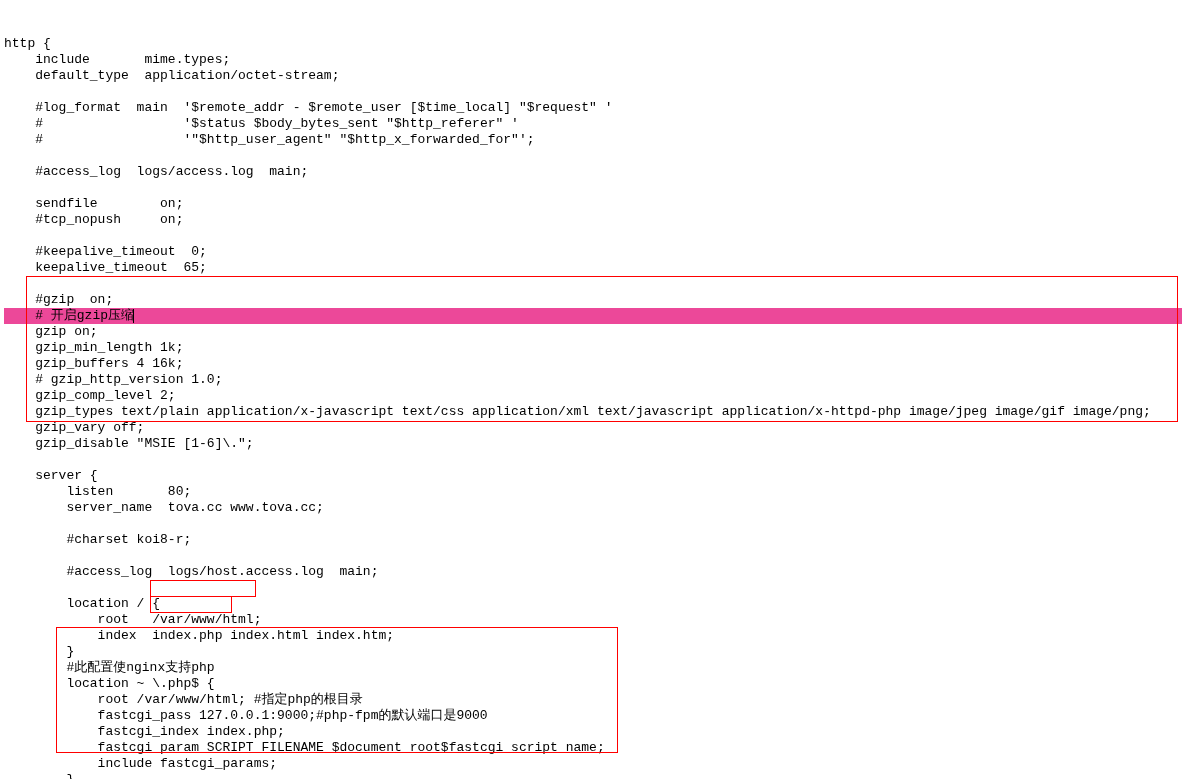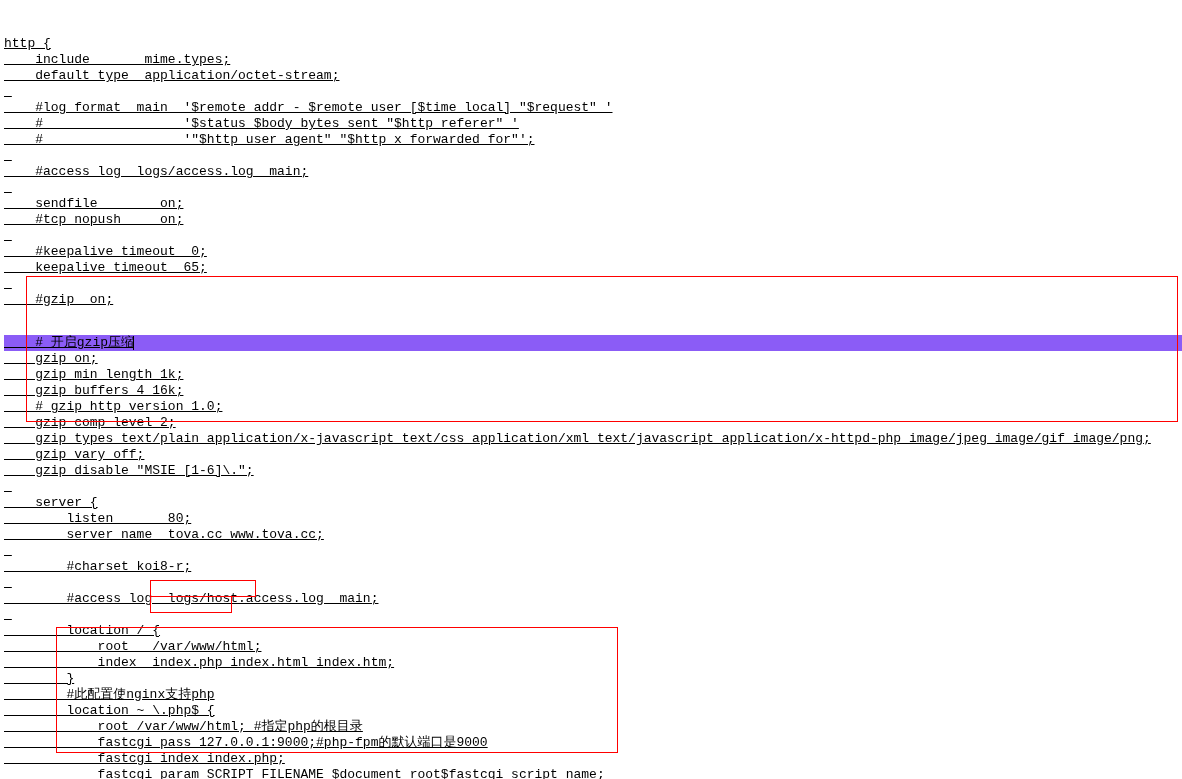--- a/index.html
+++ b/index.html
@@ -13,25 +13,23 @@
     width: 1182px;
   }
   .code-container {
     position: relative;
     padding: 4px 0 4px 4px;
     white-space: pre;
   }
   .line {
     display: block;
     min-height: 16px;
-    text-decoration: underline;
   }
   .line.highlight {
-    background: #8b5cf6;
-    margin-top: 27px;
+    background: #ec4899;
   }
 
   .red-box-1 {
     position: absolute;
     border: 1px solid #ff0000;
     left: 26px;
     top: 276px;
     width: 1150px;
     height: 144px;
     pointer-events: none;

